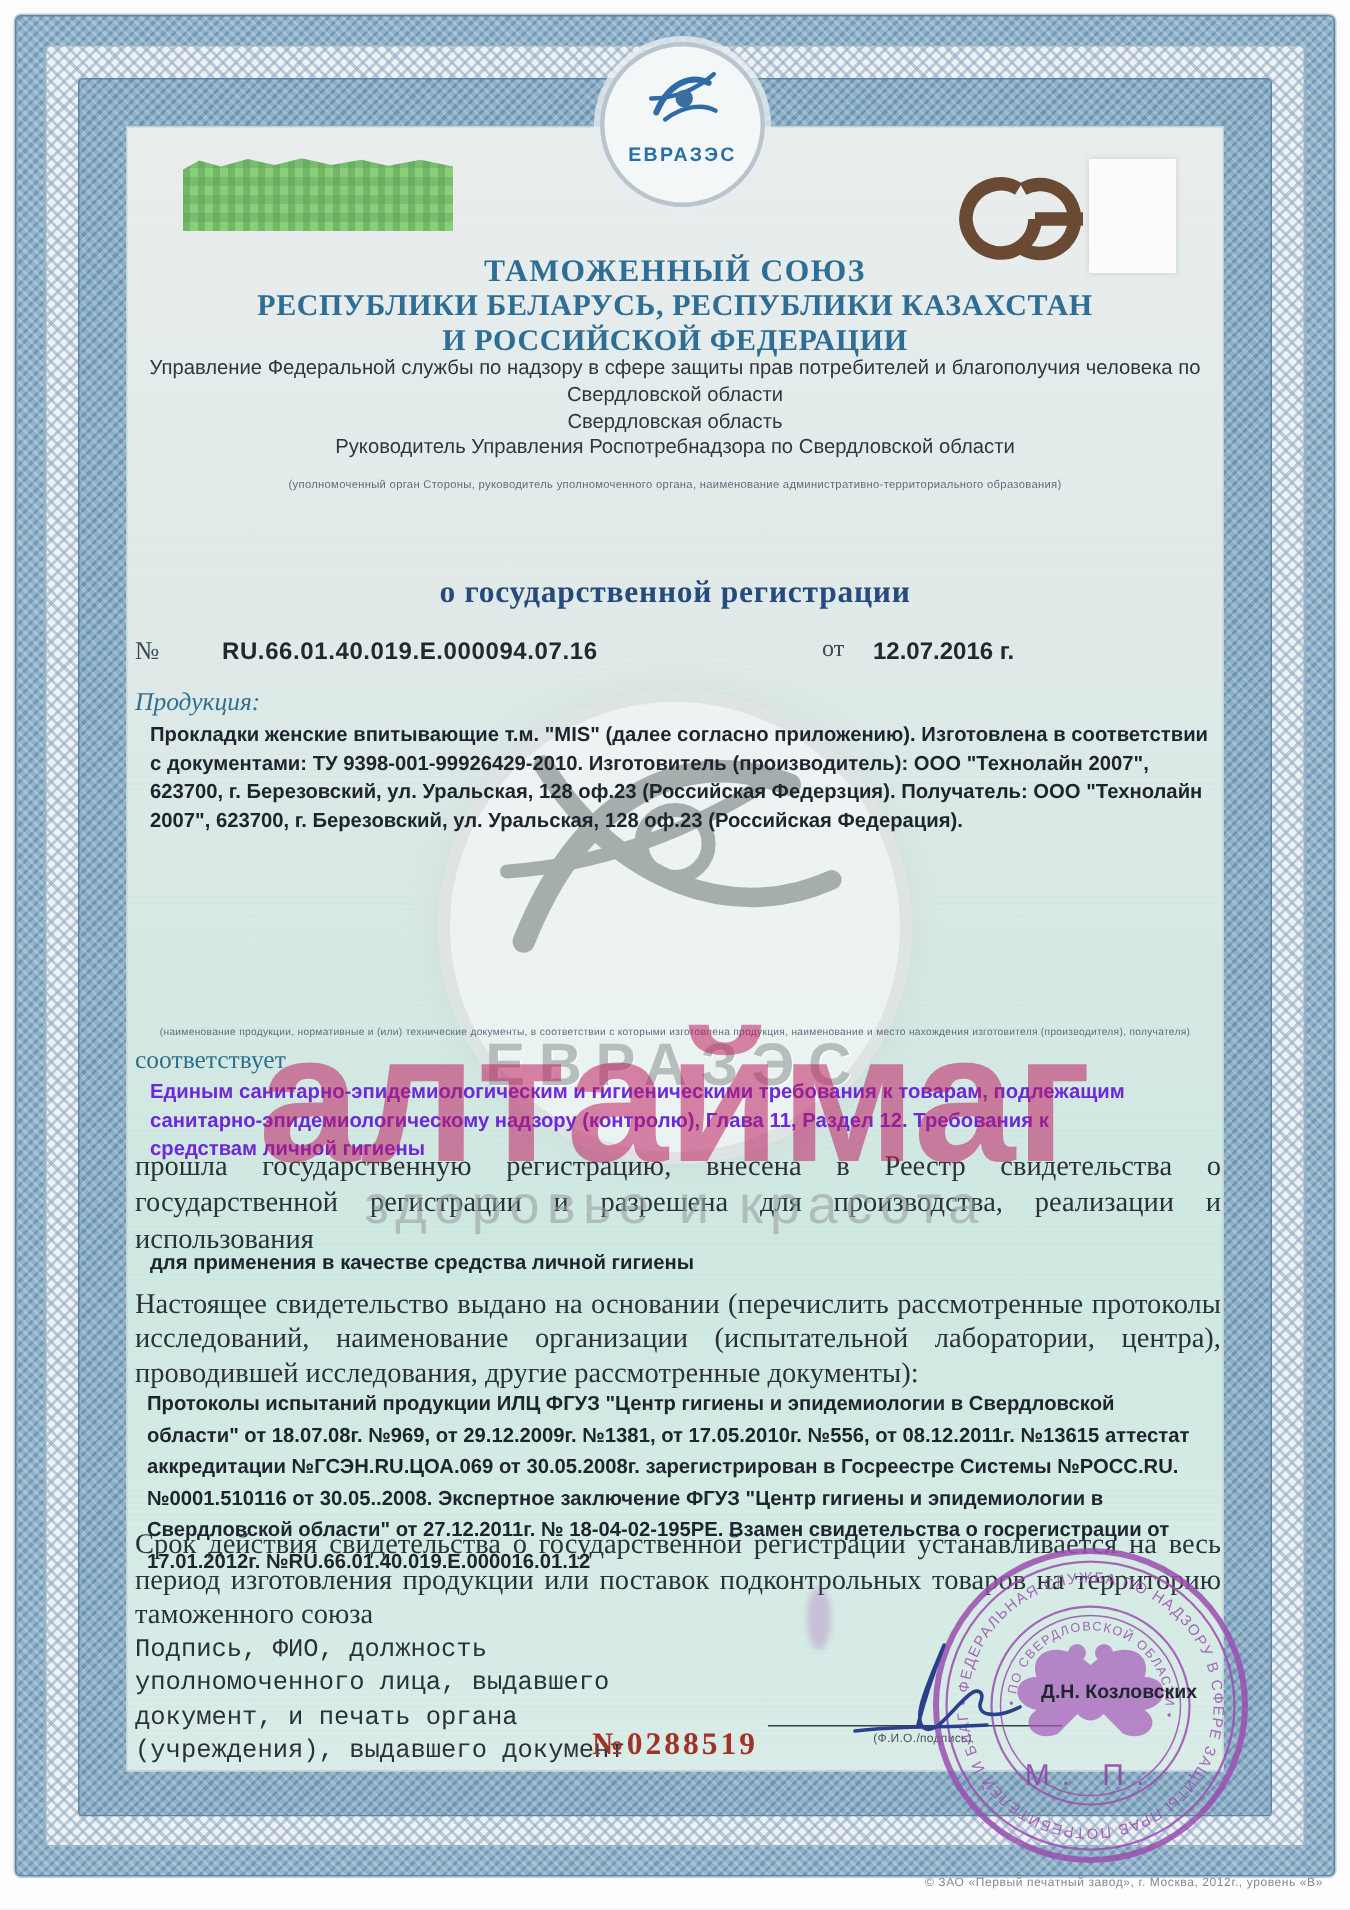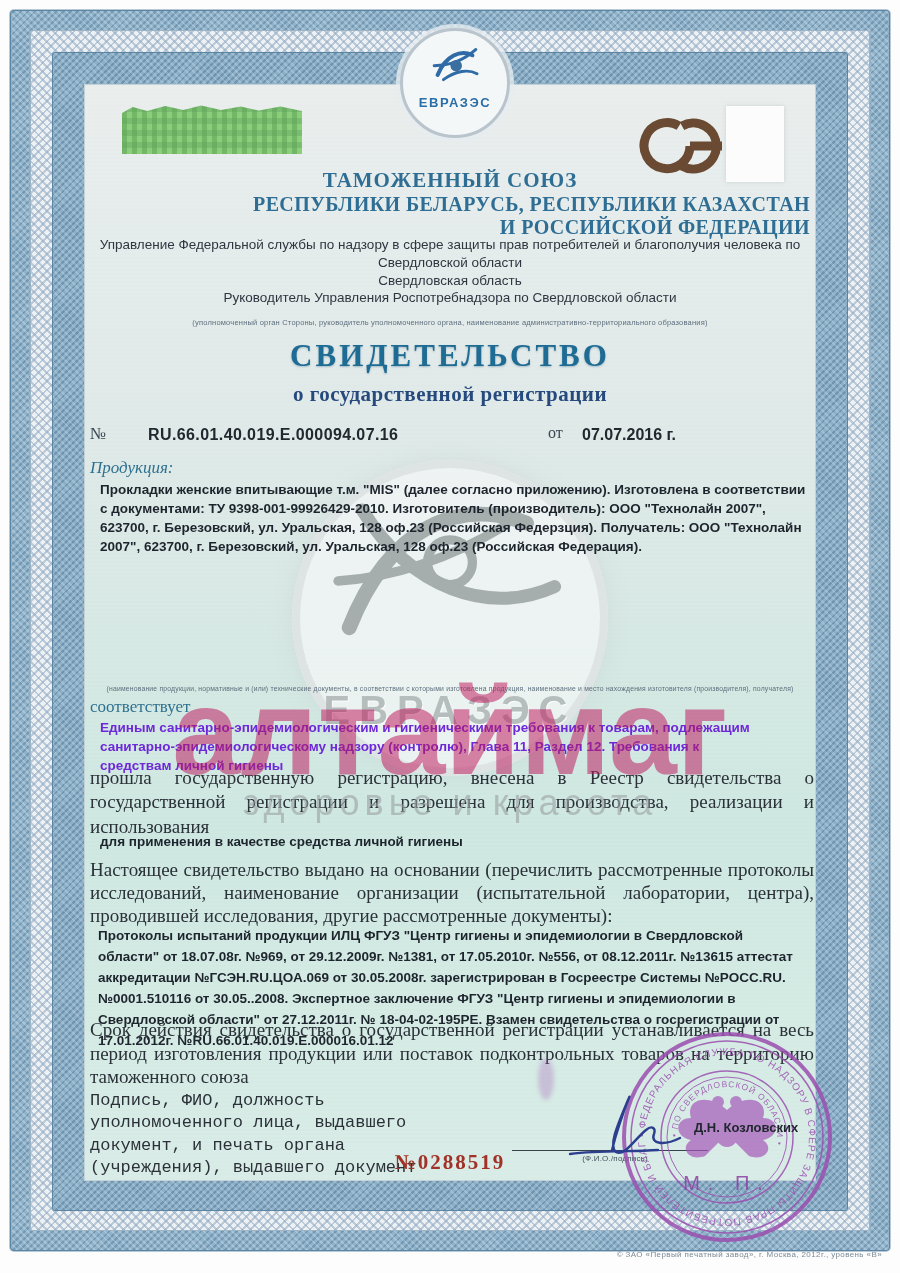--- a/index.html
+++ b/index.html
@@ -45,21 +45,21 @@
       repeating-linear-gradient(0deg,rgba(120,200,100,.6) 0 6px,rgba(60,140,60,.35) 6px 12px),
       #7cc96b;
     clip-path:polygon(0 18%,6% 6%,14% 14%,24% 4%,34% 12%,44% 3%,55% 12%,66% 5%,76% 13%,88% 5%,100% 14%,100% 100%,0 100%);
     opacity:.85;}
   .se-logo{left:638px;top:110px;width:96px;height:72px;}
   .white-patch{left:726px;top:106px;width:58px;height:76px;background:#fcfcfc;
     box-shadow:0 0 4px rgba(120,120,120,.25);z-index:4;}
   .hdr-union{left:90px;top:168px;width:720px;text-align:center;color:#2f6e94;
     font-family:"Liberation Serif",serif;font-weight:bold;line-height:1.18;}
   .hdr-union .l1{font-size:21px;letter-spacing:1px;}
-  .hdr-union .l2,.hdr-union .l3{font-size:20px;letter-spacing:.4px;text-align:right;}
+  .hdr-union .l2,.hdr-union .l3{font-size:20px;letter-spacing:.4px;}
   .hdr-auth{left:95px;top:236px;width:710px;text-align:center;color:#2e3740;
     font-size:13.5px;line-height:1.32;}
   .hdr-auth p{margin:0;}
   .tiny-note{color:#5d6e7d;font-size:7.5px;text-align:center;letter-spacing:.2px;}
   .note1{left:100px;top:318px;width:700px;}
 
   .title-main{left:90px;top:338px;width:720px;text-align:center;color:#1e6b94;
     font-family:"Liberation Serif",serif;font-weight:bold;font-size:31px;letter-spacing:3px;
     text-shadow:0 1px 2px rgba(40,90,120,.35);}
   .title-sub{left:90px;top:382px;width:720px;text-align:center;color:#274a7e;
@@ -166,28 +166,27 @@
     <div class="l2">РЕСПУБЛИКИ БЕЛАРУСЬ, РЕСПУБЛИКИ КАЗАХСТАН</div>
     <div class="l3">И РОССИЙСКОЙ ФЕДЕРАЦИИ</div>
   </div>
   <div class="abs hdr-auth">
     <p>Управление Федеральной службы по надзору в сфере защиты прав потребителей и благополучия человека по Свердловской области</p>
     <p>Свердловская область</p>
     <p>Руководитель Управления Роспотребнадзора по Свердловской области</p>
   </div>
   <div class="abs tiny-note note1">(уполномоченный орган Стороны, руководитель уполномоченного органа, наименование административно-территориального образования)</div>
 
-  <div class="abs title-main">СВИДЕТЕЛЬСТВО</div>
   <div class="abs title-sub">о государственной регистрации</div>
 
   <div class="abs reg-row">
     <span class="abs reg-no-sign">№</span>
     <span class="abs reg-number">RU.66.01.40.019.Е.000094.07.16</span>
     <span class="abs reg-from">от</span>
-    <span class="abs reg-date">07.07.2016 г.</span>
+    <span class="abs reg-date">12.07.2016 г.</span>
   </div>
 
   <div class="abs sec-label product-label">Продукция:</div>
   <div class="abs product-text">Прокладки женские впитывающие т.м. "MIS" (далее согласно приложению). Изготовлена в соответствии с документами: ТУ 9398-001-99926429-2010. Изготовитель (производитель): ООО "Технолайн 2007", 623700, г. Березовский, ул. Уральская, 128 оф.23 (Российская Федерзция).  Получатель: ООО "Технолайн 2007", 623700, г. Березовский, ул. Уральская, 128 оф.23 (Российская Федерация).</div>
   <div class="abs tiny-note note2">(наименование продукции, нормативные и (или) технические документы, в соответствии с которыми изготовлена продукция, наименование и место нахождения изготовителя (производителя), получателя)</div>
 
   <div class="abs sec-label comply-label">соответствует</div>
   <div class="abs comply-text">Единым санитарно-эпидемиологическим и гигиеническими требования к товарам, подлежащим санитарно-эпидемиологическому надзору (контролю), Глава 11, Раздел 12. Требования к средствам личной гигиены</div>
 
   <div class="abs resolution">прошла государственную регистрацию, внесена в Реестр свидетельства о государственной регистрации и разрешена для производства, реализации и использования</div>

